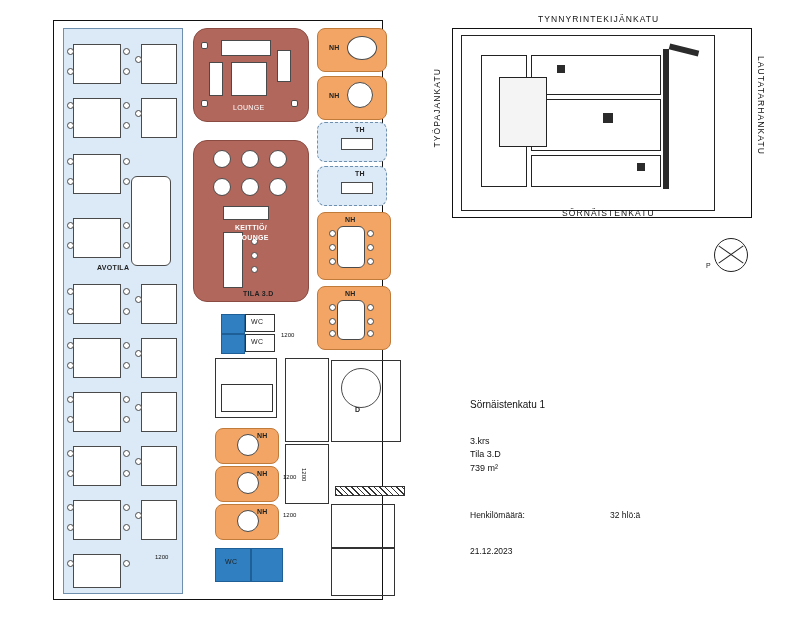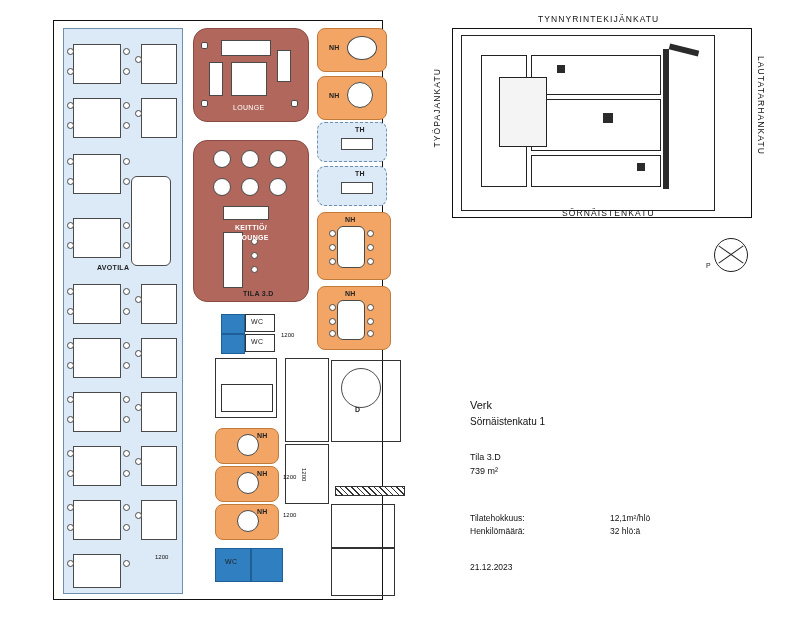--- a/index.html
+++ b/index.html
@@ -411,33 +411,29 @@
   <div class="street" style="left:562px; top:208px;">SÖRNÄISTENKATU</div>
 
   <div id="compass">
     <div class="circ"></div>
     <div class="ln" style="left:2px; top:16px; width:30px; height:1px; transform:rotate(35deg);"></div>
     <div class="ln" style="left:2px; top:16px; width:30px; height:1px; transform:rotate(-35deg);"></div>
     <div class="nlabel">P</div>
   </div>
 
   <div id="info">
-    <div class="title">Verk</div>
     <div class="addr">Sörnäistenkatu 1</div>
 
     <div class="grp">
+      <div>3.krs</div>
       <div>Tila 3.D</div>
       <div>739 m²</div>
     </div>
 
     <div class="eff">
-      <div class="row">
-        <div class="k">Tilatehokkuus:</div>
-        <div>12,1m²/hlö</div>
-      </div>
       <div class="row">
         <div class="k">Henkilömäärä:</div>
         <div>32 hlö:ä</div>
       </div>
     </div>
 
     <div class="date">21.12.2023</div>
   </div>
 
 </div>

